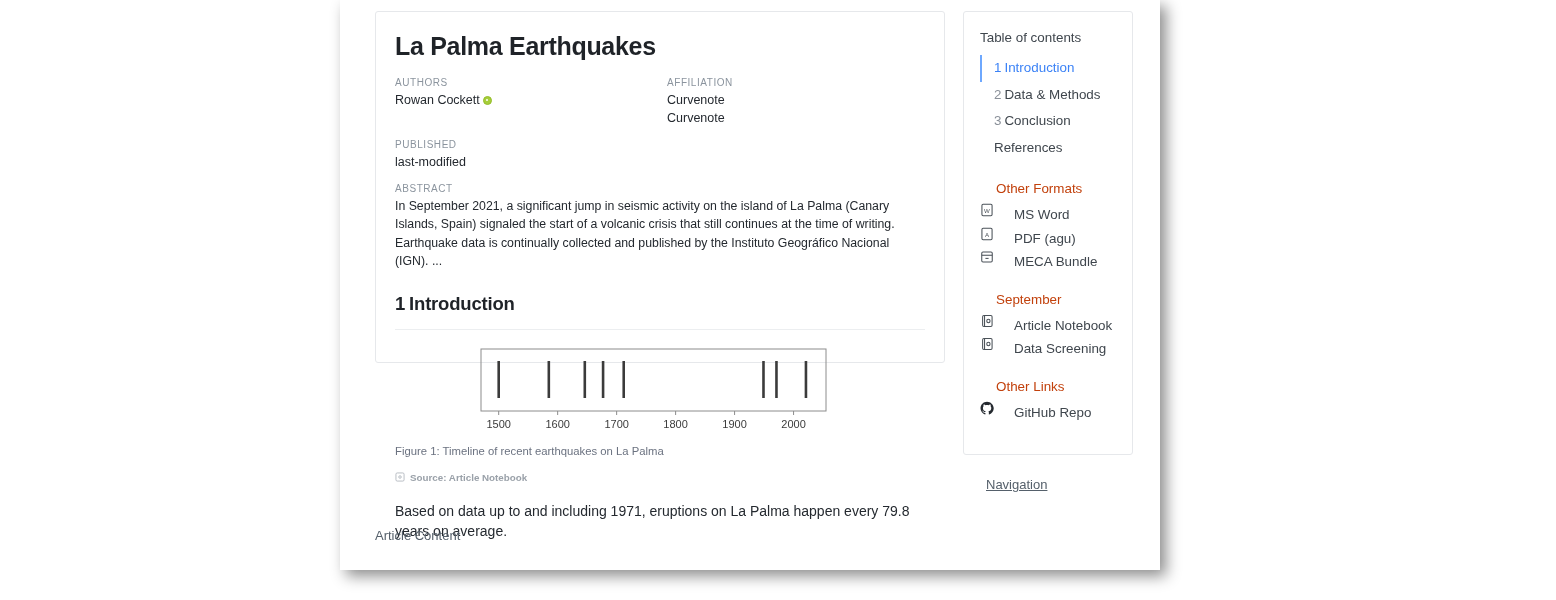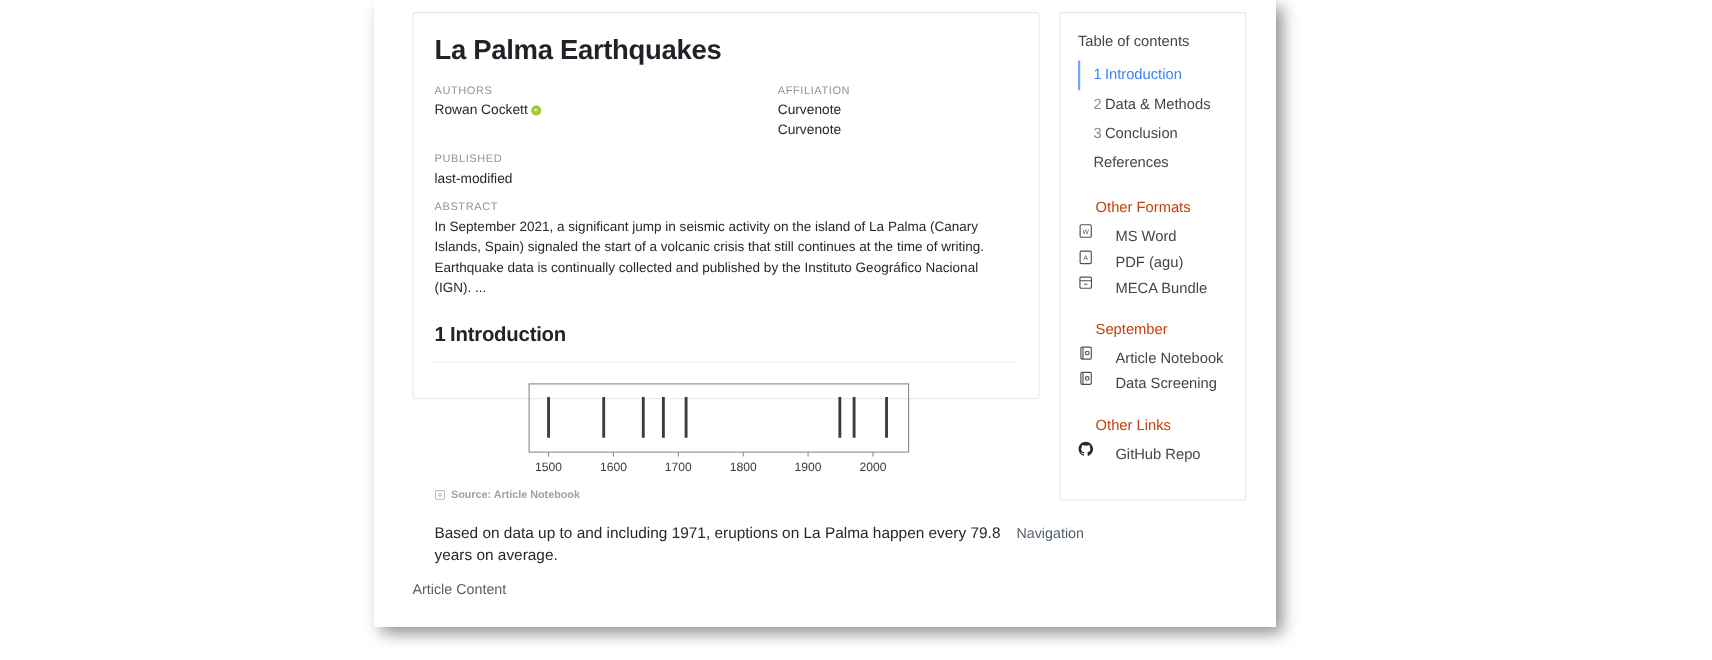--- a/index.html
+++ b/index.html
@@ -48,21 +48,20 @@
     margin: 0 0 16px 0;
     line-height: 1.15;
   }
 
   
   .meta-grid {
     display: grid;
     grid-template-columns: 272px 1fr;
     column-gap: 0;
     row-gap: 0;
-    gap: 40px;
   }
   .meta-label {
     font-size: 10px;
     letter-spacing: 0.55px;
     color: #8b949e;
     text-transform: uppercase;
     margin-bottom: 3px;
     font-weight: normal;
   }
   .meta-value {
@@ -197,24 +196,25 @@
     gap: 20px;
     font-size: 13.4px;
     color: #3f464d;
     line-height: 23.5px;
     white-space: nowrap;
   }
   .side-icon { width: 14px; height: 14px; flex: 0 0 14px; display: block; }
 
   .navigation-label {
     position: absolute;
-    left: 924px;
+    left: 986px;
     top: 477px;
     font-size: 13px;
     color: #55606b;
+    text-decoration: underline;
   }
 </style>
 </head>
 <body>
 
 <div id="page-root">
 
   <div class="browser-surface"></div>
 
   <div class="article-card">
@@ -268,20 +268,21 @@
             <line x1="18.692307692307693" y1="13" x2="18.692307692307693" y2="50" stroke="#3b3b3b" stroke-width="2.6"></line>
             <line x1="68.82051282051282" y1="13" x2="68.82051282051282" y2="50" stroke="#3b3b3b" stroke-width="2.6"></line>
             <line x1="104.7948717948718" y1="13" x2="104.7948717948718" y2="50" stroke="#3b3b3b" stroke-width="2.6"></line>
             <line x1="123.07692307692308" y1="13" x2="123.07692307692308" y2="50" stroke="#3b3b3b" stroke-width="2.6"></line>
             <line x1="143.7179487179487" y1="13" x2="143.7179487179487" y2="50" stroke="#3b3b3b" stroke-width="2.6"></line>
             <line x1="283.4871794871795" y1="13" x2="283.4871794871795" y2="50" stroke="#3b3b3b" stroke-width="2.6"></line>
             <line x1="296.46153846153845" y1="13" x2="296.46153846153845" y2="50" stroke="#3b3b3b" stroke-width="2.6"></line>
             <line x1="325.94871794871796" y1="13" x2="325.94871794871796" y2="50" stroke="#3b3b3b" stroke-width="2.6"></line>
           </svg>
       </div>
+      <div class="figure-caption">Figure 1: Timeline of recent earthquakes on La Palma</div>
       <div class="figure-source">
         <svg class="src-icon" viewBox="0 0 16 16">
           <rect x="1.5" y="1.5" width="13" height="13" rx="2" fill="none" stroke="#b0b6bd" stroke-width="1.4"></rect>
           <circle cx="8" cy="8" r="2" fill="none" stroke="#b0b6bd" stroke-width="1.4"></circle>
         </svg>
         <span>Source: Article Notebook</span>
       </div>
       <p class="body-paragraph">Based on data up to and including 1971, eruptions on La Palma happen every 79.8 years on average.</p>
     </div>
   </div>

